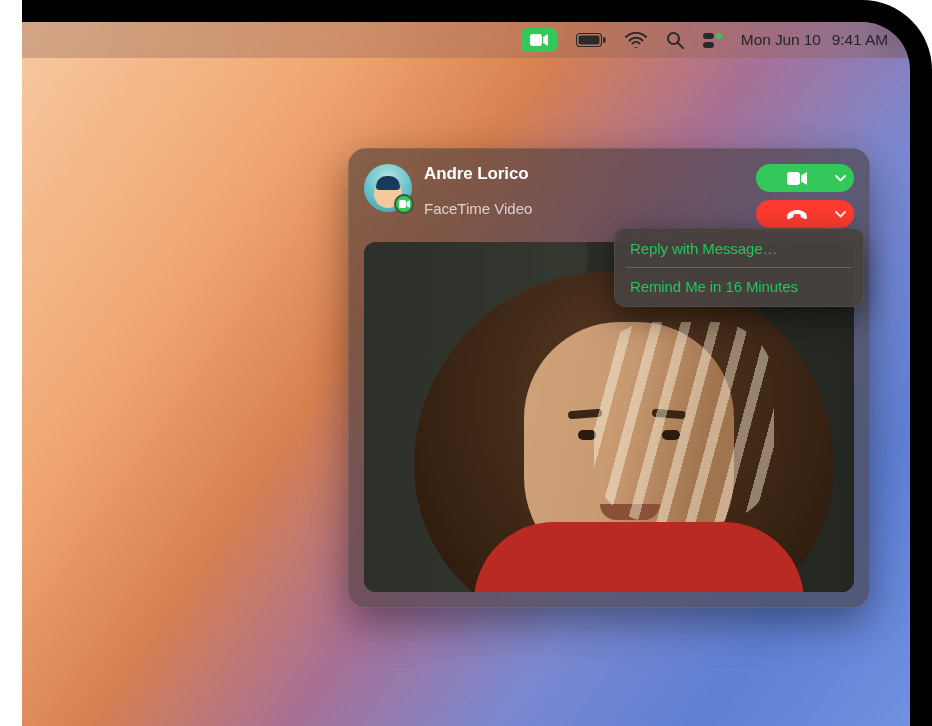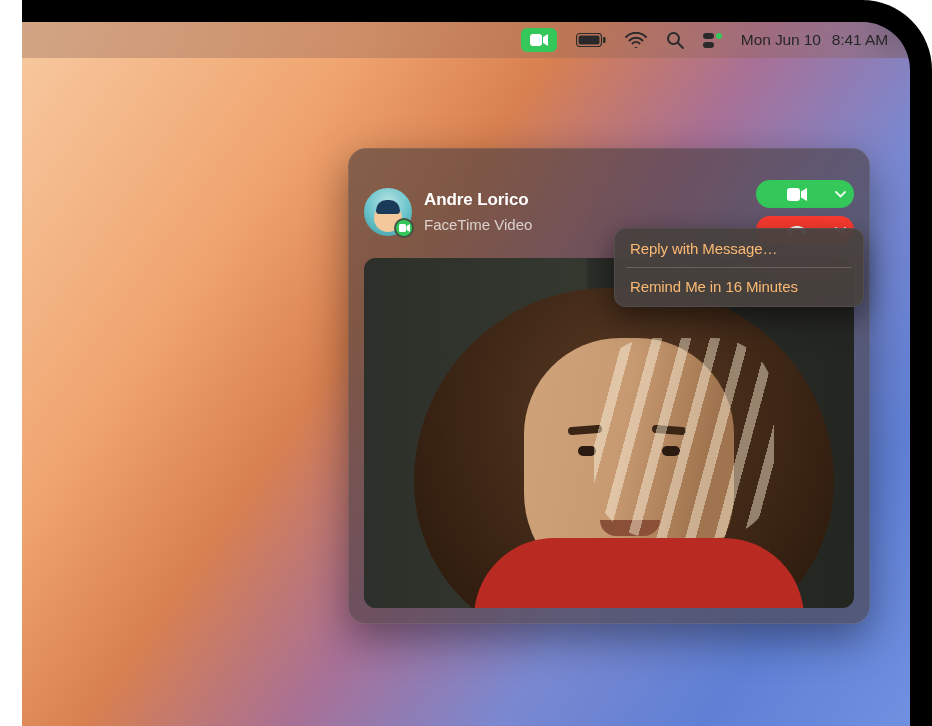--- a/index.html
+++ b/index.html
@@ -79,22 +79,22 @@
       top: 126px; right: 40px;
       width: 522px;
       border-radius: 18px;
       background: rgba(70, 60, 60, 0.6);
       backdrop-filter: blur(30px);
       box-shadow: 0 15px 40px rgba(0,0,0,0.4), 0 0 0 0.5px rgba(255,255,255,0.15) inset;
       overflow: visible;
     }
     .notif-header {
       display: flex;
-      align-items: center;
-      padding: 32px 16px 10px 16px;
+      align-items: flex-start;
+      padding: 16px 16px 10px 16px;
       gap: 12px;
     }
     .avatar-wrap {
       position: relative;
       width: 48px; height: 48px;
       flex: 0 0 48px;
     }
     .avatar {
       width: 48px; height: 48px;
       border-radius: 24px;
@@ -137,21 +137,21 @@
     .caller-name {
       font-size: 17px;
       font-weight: 600;
       line-height: 1.2;
       letter-spacing: -0.1px;
     }
     .caller-sub {
       font-size: 15px;
       color: rgba(255,255,255,0.72);
       line-height: 1.2;
-      margin-top: 5px;
+      margin-top: 16px;
     }
     .btn-stack {
       display: flex;
       flex-direction: column;
       gap: 8px;
       align-items: flex-end;
     }
     .call-btn {
       height: 28px;
       border-radius: 14px;
@@ -233,21 +233,21 @@
       width: 250px;
       background: rgba(72, 66, 64, 0.93);
       backdrop-filter: blur(30px);
       border-radius: 12px;
       box-shadow: 0 10px 30px rgba(0,0,0,0.5), 0 0 0 0.5px rgba(255,255,255,0.12) inset;
       padding: 6px;
     }
     .menu-item {
       padding: 6px 10px;
       font-size: 15px;
-      color: #fdba74;
+      color: #22c55e;
       border-radius: 6px;
       letter-spacing: -0.1px;
     }
     .menu-sep {
       height: 1px;
       background: rgba(255,255,255,0.18);
       margin: 4px 6px;
     }
     svg { display: block; }
   </style>
@@ -289,21 +289,21 @@
       <div class="mb-item control-center-icon">
         <div class="cc-row">
             <div class="cc-pill"></div>
             <div class="cc-dot"></div>
           </div>
         <div class="cc-row">
             <div class="cc-pill"></div>
           </div>
       </div>
       <div class="mb-item mb-date">Mon Jun 10</div>
-      <div class="mb-item mb-time">8:41 AM</div>
+      <div class="mb-item mb-time">9:41 AM</div>
     </div>
 
     <div class="notification">
       <div class="notif-header">
         <div class="avatar-wrap">
           <div class="avatar">
             <div class="avatar-head">
                 <div class="avatar-hat"></div>
               </div>
           </div>

